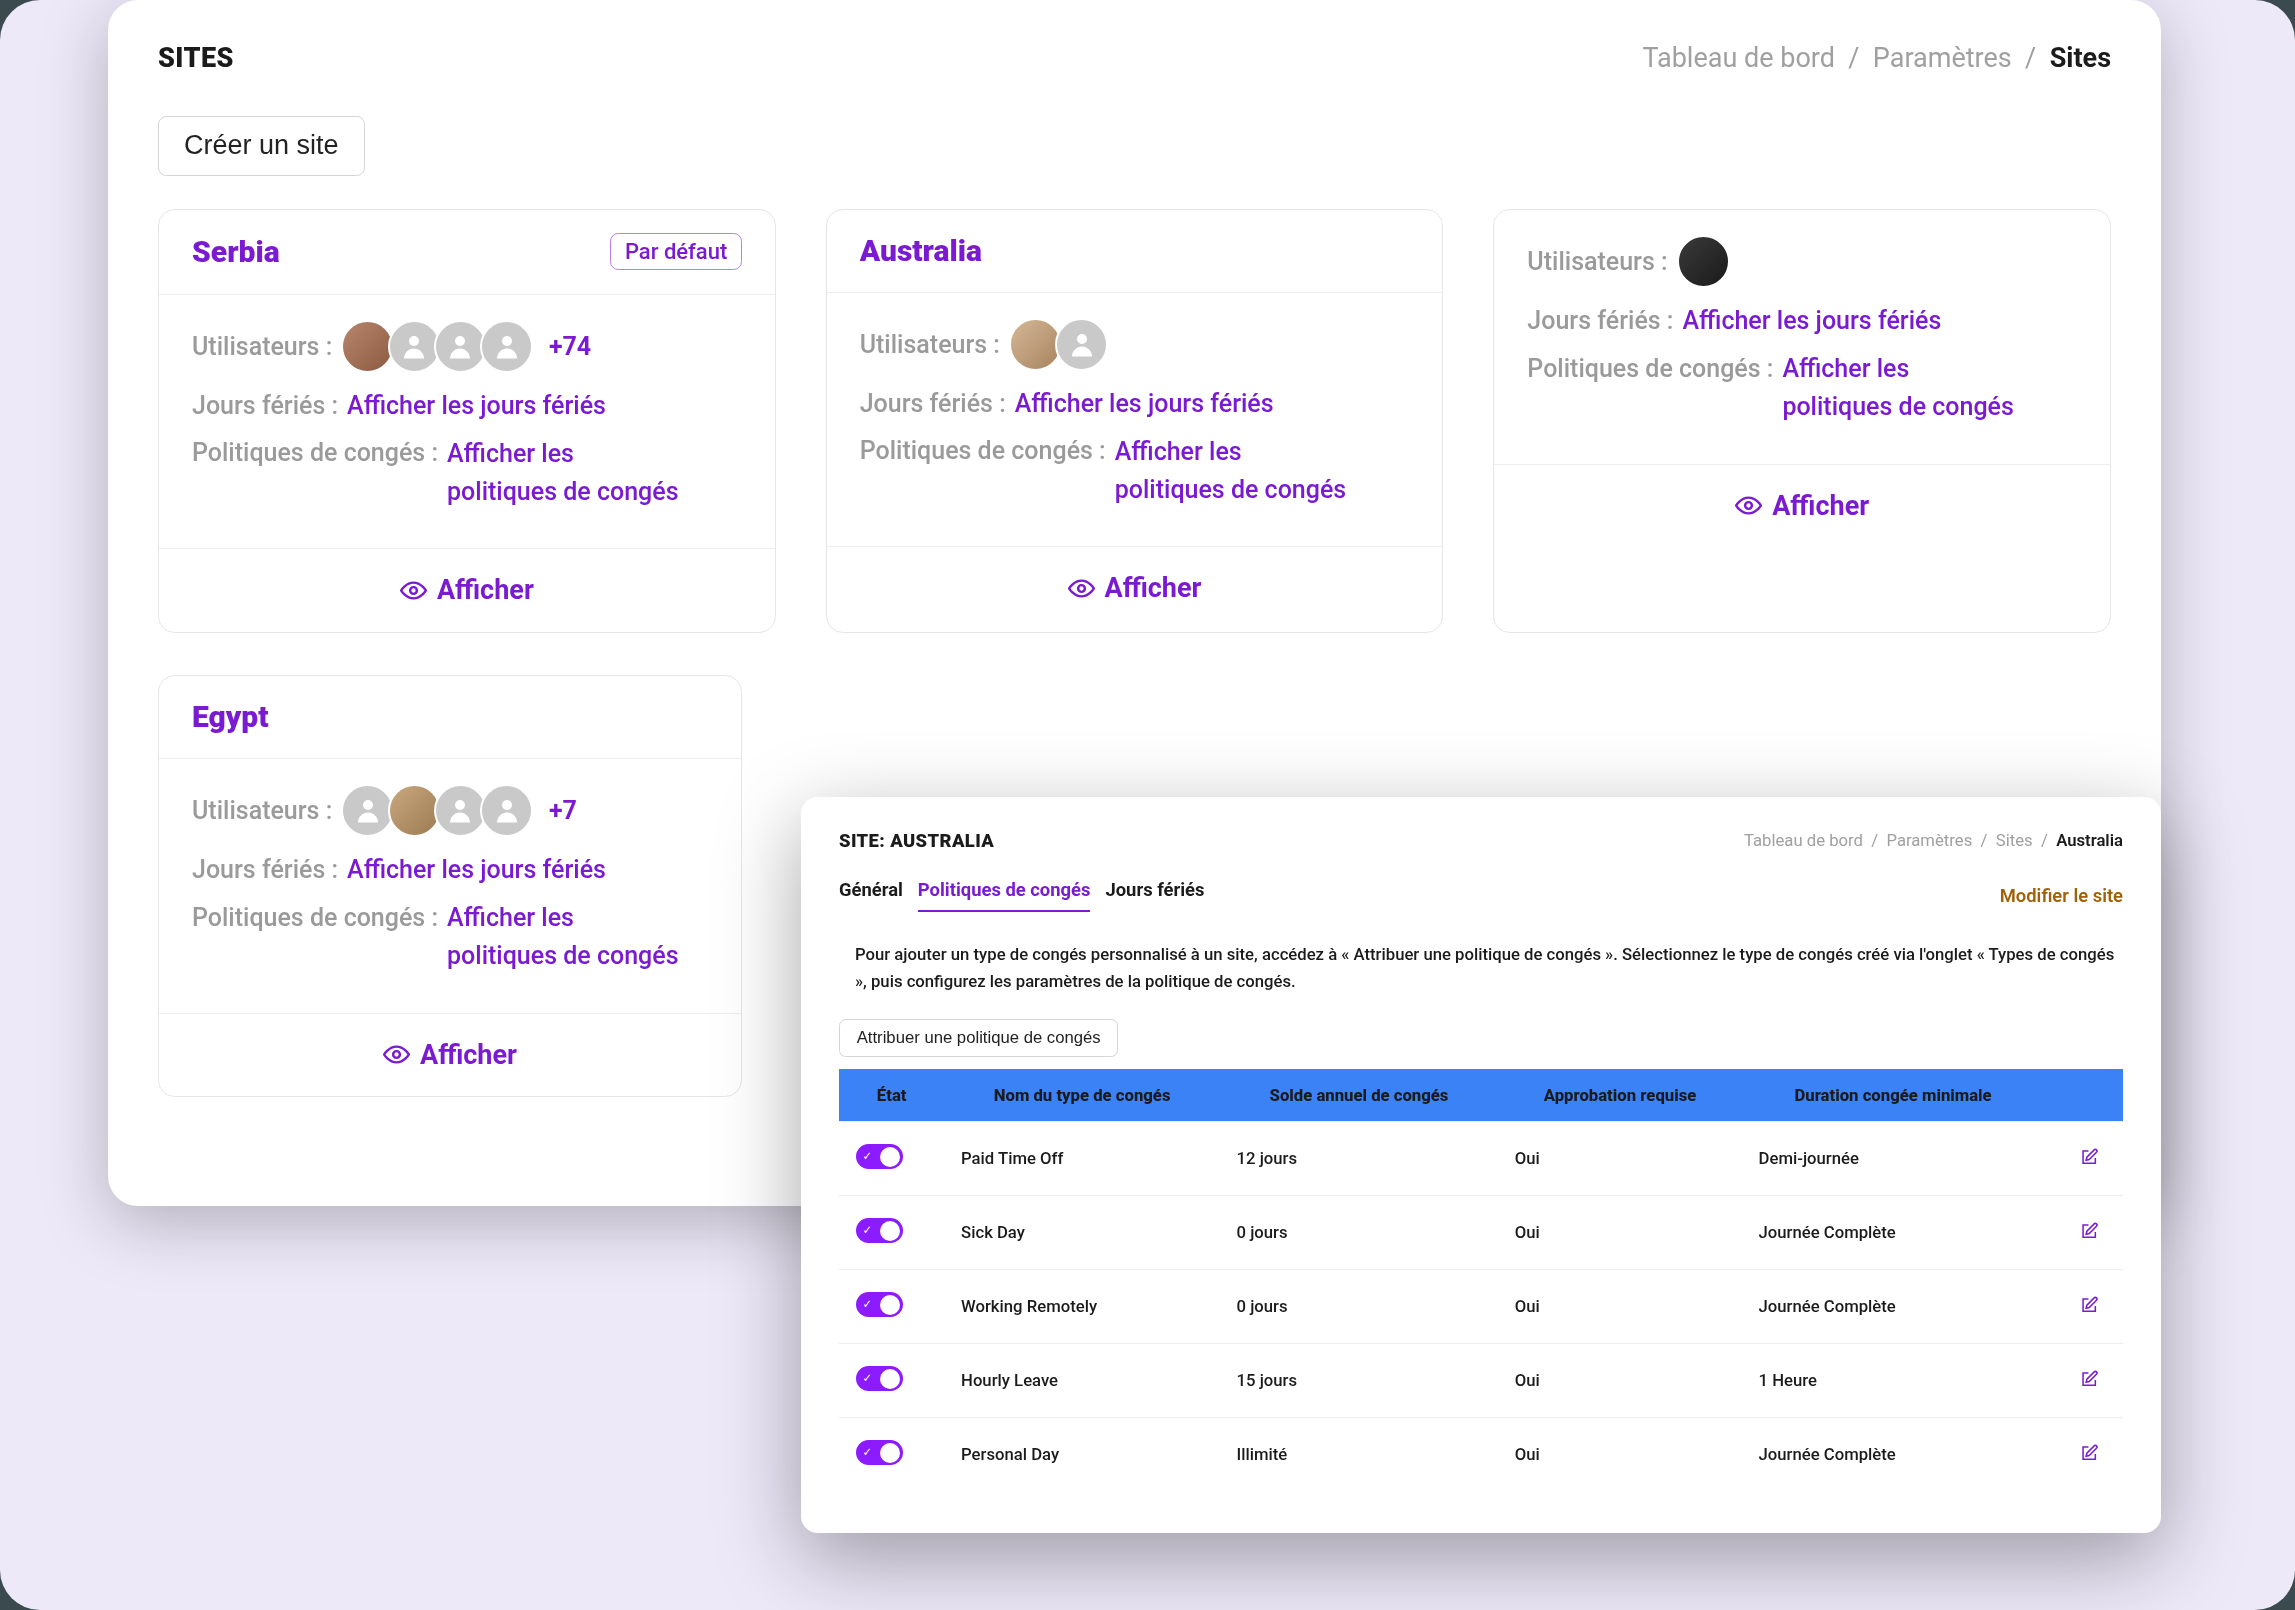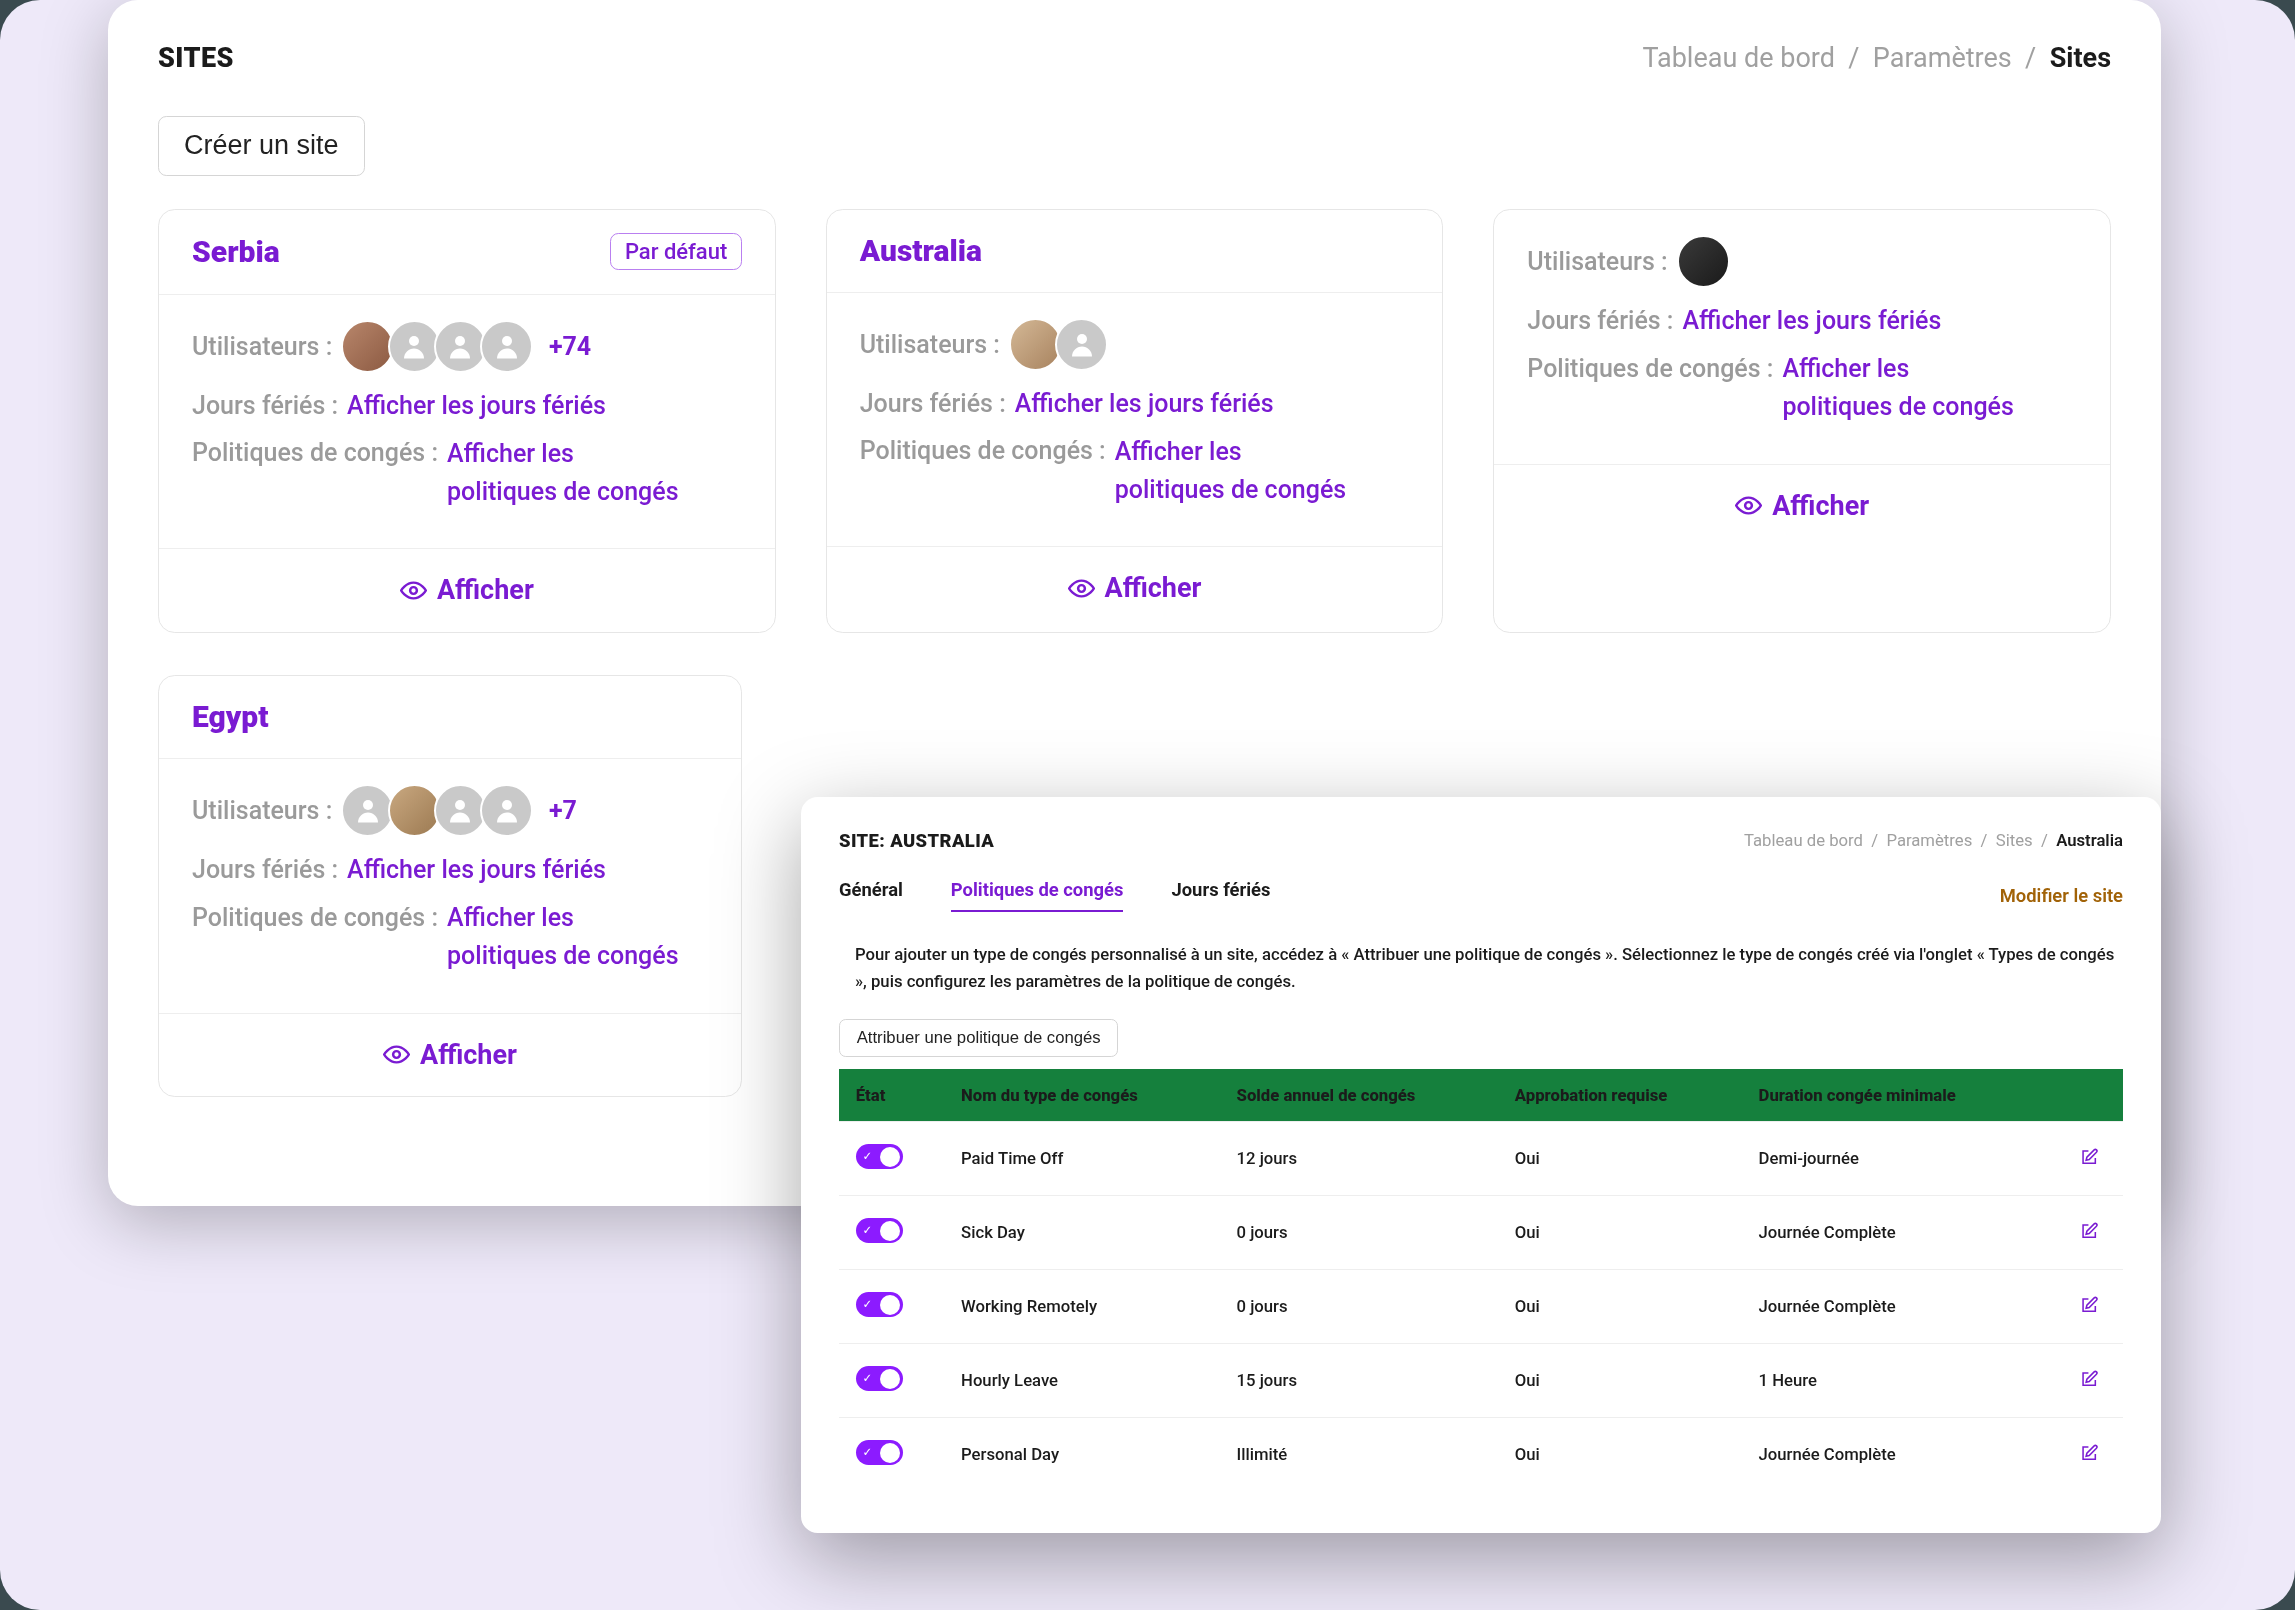--- a/index.html
+++ b/index.html
@@ -199,21 +199,21 @@
   .detail-breadcrumb .last { color: #1b1b1b; font-weight: 600; }
   .tabs-row {
     display: flex;
     justify-content: space-between;
     align-items: center;
     border-bottom: 0;
     margin-bottom: 30px;
   }
   .tabs {
     display: flex;
-    gap: 48px;
+    gap: 15px;
   }
   .tab {
     font-size: 18.4px;
     font-weight: 700;
     color: #1b1b1b;
     padding-bottom: 10px;
     cursor: pointer;
   }
   .tab.active {
     color: #7a1bd2;
@@ -243,26 +243,26 @@
     background: #fff;
     cursor: pointer;
     margin-bottom: 0;
   }
   .table {
     width: 100%;
     border-collapse: collapse;
     margin-top: 11.7px;
   }
   .table th {
-    text-align: left;
+    text-align: center;
     font-size: 16.7px;
     font-weight: 800;
     color: #1b1b1b;
     padding: 16.7px 16.7px;
-    background: #15803d;
+    background: #3b82f6;
   }
   .table td {
     font-size: 16.7px;
     color: #1b1b1b;
     padding: 22px 16.7px;
     border-top: 0.8px solid #eee;
     font-weight: 500;
   }
   .table td:last-child { text-align: right; padding-right: 25px; }
   .toggle {

